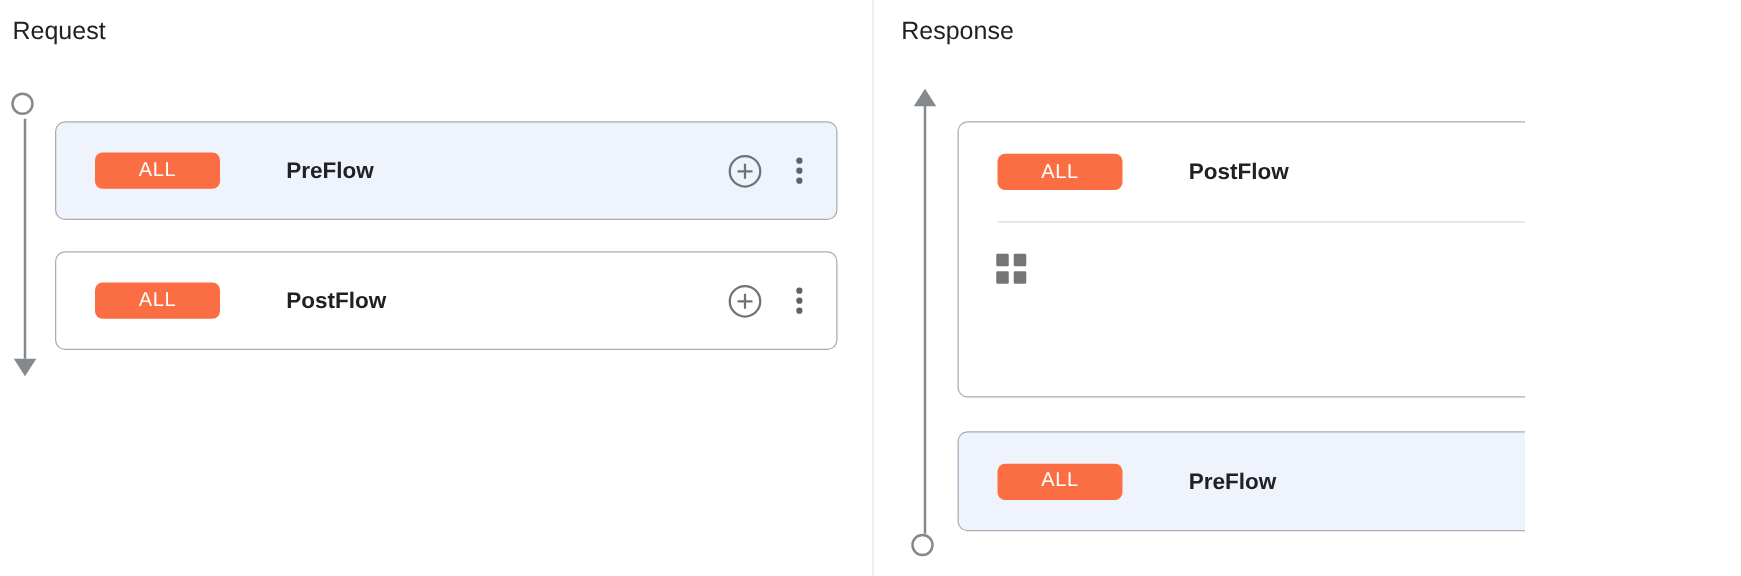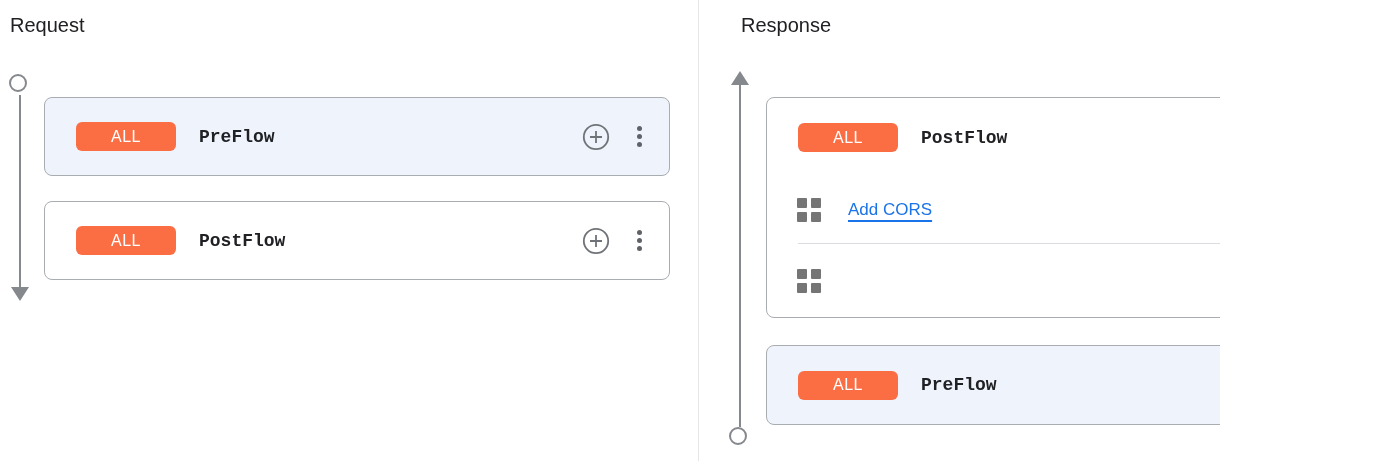--- a/index.html
+++ b/index.html
@@ -12,21 +12,21 @@
     --dot-gray:#5f6368;
     --text-dark:#202124;
     --divider-gray:#dadce0;
   }
   *{box-sizing:border-box;}
   body{margin:0;background:#fff;font-family:"Liberation Sans",sans-serif;}
   #app{position:relative;width:1220px;height:461px;background:#fff;overflow:hidden;}
 
   .panel-title{position:absolute;top:14px;font-size:20px;color:var(--text-dark);font-weight:400;}
   #request-title{left:10px;}
-  #response-title{left:741px;}
+  #response-title{left:721px;}
 
   .panel-divider{position:absolute;left:698px;top:0;width:1px;height:461px;background:#e6e6e6;}
 
   
   .rail-circle{position:absolute;width:18px;height:18px;border:2px solid var(--rail-gray);border-radius:50%;background:#fff;}
   .rail-line{position:absolute;width:2px;background:var(--rail-gray);}
   .rail-arrow{position:absolute;width:0;height:0;border-left:9px solid transparent;border-right:9px solid transparent;}
   .rail-arrow.down{border-top:14px solid var(--rail-gray);}
   .rail-arrow.up{border-bottom:14px solid var(--rail-gray);}
 
@@ -39,27 +39,27 @@
   #resp-rail-circle{left:729px;top:427px;}
 
   
   .flow-card{position:absolute;background:#fff;border:1px solid var(--card-border);border-radius:8px;}
   .flow-card.highlight{background:var(--highlight-blue);}
   #req-preflow-card{left:44px;top:97px;width:626px;height:79px;}
   #req-postflow-card{left:44px;top:201px;width:626px;height:79px;}
   #resp-postflow-card{left:766px;top:97px;width:622px;height:221px;}
   #resp-preflow-card{left:766px;top:345px;width:622px;height:80px;}
 
-  .flow-header{display:flex;align-items:center;height:77px;padding:0 24px 0 31px;}
+  .flow-header{display:flex;align-items:center;height:77px;padding:0 24px 0 31px;gap:20px;}
   #resp-postflow-card .flow-header{height:79px;}
   .single .flow-header{height:100%;}
 
   .all-badge{width:100px;height:29px;border-radius:6px;background:var(--badge-orange);
     color:#fff;font-size:16px;letter-spacing:.5px;display:flex;align-items:center;justify-content:center;flex:0 0 auto;}
-  .flow-name{margin-left:23px;font-size:18px;font-weight:700;color:var(--text-dark);white-space:nowrap;font-family:Liberation Mono, monospace;}
+  .flow-name{margin-left:33px;font-size:18px;font-weight:700;color:var(--text-dark);white-space:nowrap;}
 
   .icon-group{margin-left:auto;display:flex;align-items:center;gap:24px;}
   .plus-btn{width:28px;height:28px;padding:0;border:none;background:transparent;cursor:pointer;display:flex;}
   .kebab{display:flex;flex-direction:column;gap:3px;padding:4px 3px;cursor:pointer;background:transparent;border:none;}
   .kebab i{width:5px;height:5px;border-radius:50%;background:var(--dot-gray);}
 
   
   .policy-row{display:flex;align-items:center;height:66px;padding:0 44px 0 30px;}
   .policy-row.tall{height:73px;}
   .policy-divider{height:1px;background:var(--divider-gray);margin:0 31px;}
@@ -138,36 +138,20 @@
           </svg>
         </button>
         <button class="kebab">
             <i></i>
             <i></i>
             <i></i>
           </button>
       </span>
     </div>
 
-    <div class="policy-row">
-      <span class="policy-grid">
-          <i></i>
-          <i></i>
-          <i></i>
-          <i></i>
-        </span>
-      <a class="policy-link">Add CORS</a>
-      <span class="icon-group">
-        <button class="kebab">
-            <i></i>
-            <i></i>
-            <i></i>
-          </button>
-      </span>
-    </div>
 
     <div class="policy-divider"></div>
 
     <div class="policy-row tall">
       <span class="policy-grid">
           <i></i>
           <i></i>
           <i></i>
           <i></i>
         </span>

